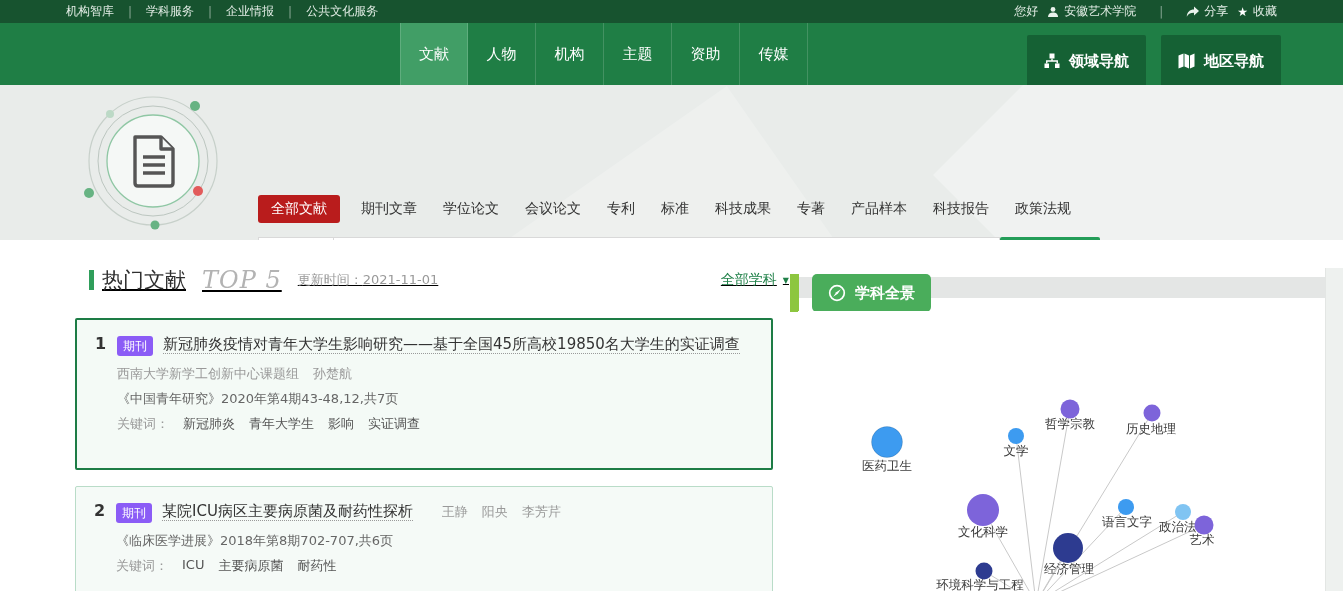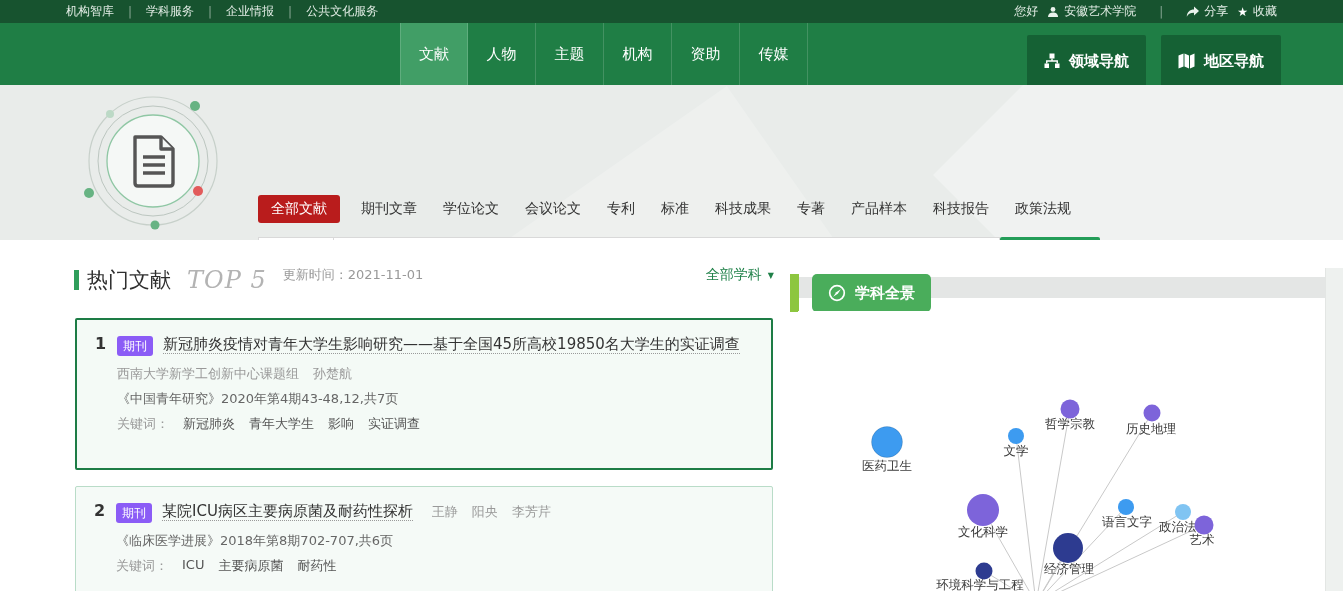--- a/index.html
+++ b/index.html
@@ -45,39 +45,39 @@
                  font-size:14px; color:#333; cursor:pointer; }
   .caret { font-size:8px; color:#555; }
   .search-input { width:666px; height:44px; border:1px solid #d9d9d9; border-left:none;
                   padding:0 16px; font-size:14px; color:#333; outline:none; background:#fff; }
   .search-input::placeholder { color:#a6a6a6; }
   .search-btn { width:100px; height:44px; border:none; background:#239d58; color:#fff; font-size:16px;
                 display:flex; align-items:center; justify-content:center; gap:8px; cursor:pointer; border-radius:2px;
                 font-family:inherit; }
 
   
-  .hot-header { position:absolute; left:74px; top:266px; width:700px; display:flex; align-items:flex-start; }
+  .hot-header { position:absolute; left:89px; top:266px; width:700px; display:flex; align-items:center;text-decoration:underline; }
   .green-bar { width:5px; height:20px; background:#2f9e5b; align-self:center; margin-right:8px; }
   .hot-title { font-size:21px; color:#2f2f2f; font-weight:500; }
   .top5 { font-family:"DejaVu Serif","Liberation Serif",serif; font-style:italic; font-size:24px;
           color:#b3b3b3; margin-left:16px; letter-spacing:1px; }
   .update { margin-left:16px; font-size:13px; color:#999; }
   .subject-filter { margin-left:auto; font-size:14px; color:#1f8048; cursor:pointer; display:flex; align-items:center; gap:6px; }
   .subject-filter .caret { color:#1f8048; }
 
   .doc-card { position:absolute; left:75px; width:698px; background:#f4faf6; border-radius:2px; padding:11px 18px 12px 18px; }
   .card-1 { top:318px; height:152px; border:2px solid #1d7c45; }
   .card-2 { top:486px; height:140px; border:1px solid #b9dcc8; background:#f5faf7; }
   .item-top { display:flex; align-items:flex-start; }
   .rank { width:22px; flex:none; font-size:16px; font-weight:bold; color:#333; padding-top:3px; }
   .badge { flex:none; background:#8b5cf6; color:#fff; font-size:12px; line-height:1;
            padding:4px 6px; border-radius:3px; margin:5px 10px 0 0; }
   .title-wrap { font-size:15px; line-height:26px; color:#333; }
   .title-link { border-bottom:1px dotted #9a9a9a; cursor:pointer; }
-  .inline-authors { font-size:13px; color:#999; margin-left:14px; white-space:nowrap; }
+  .inline-authors { font-size:13px; color:#999; margin-left:24px; white-space:nowrap; }
   .inline-authors span { margin-right:10px; }
   .meta-row { margin-left:22px; margin-top:8px; font-size:13px; color:#999; display:flex; gap:14px; }
   .source-row { margin-left:22px; margin-top:7px; font-size:13px; color:#666; }
   .kw-row { margin-left:22px; margin-top:7px; font-size:13px; color:#999; display:flex; gap:14px; }
   .kw { color:#555; cursor:pointer; }
 
   
   .lime-strip { position:absolute; left:790px; top:274px; width:9px; height:38px; background:#8dc63f; }
   .gray-bar { position:absolute; left:799px; top:277px; width:526px; height:21px; background:#e4e6e5; }
   .subject-tab { position:absolute; left:812px; top:274px; height:38px; background:#4aad5b; border-radius:5px;
@@ -122,22 +122,22 @@
         <span class="mini-star">★</span>
         <span>收藏</span>
       </span>
     </div>
   </div>
 
   <div class="header">
     <div class="nav-tabs">
       <div class="nav-tab active">文献</div>
       <div class="nav-tab">人物</div>
+      <div class="nav-tab">机构</div>
       <div class="nav-tab">主题</div>
-      <div class="nav-tab">机构</div>
       <div class="nav-tab">资助</div>
       <div class="nav-tab">传媒</div>
     </div>
     <div class="nav-btns">
       <div class="nav-btn">
         <svg width="16" height="16" viewBox="0 0 16 16">
           <rect x="5.5" y="0.5" width="5" height="5" fill="#fff"></rect>
           <rect x="0.5" y="10.5" width="4.5" height="4.5" fill="#fff"></rect>
           <rect x="11" y="10.5" width="4.5" height="4.5" fill="#fff"></rect>
           <path d="M8,5.5 V8 M2.75,10.5 V8 H13.25 V10.5" stroke="#fff" stroke-width="1.4" fill="none"></path>

